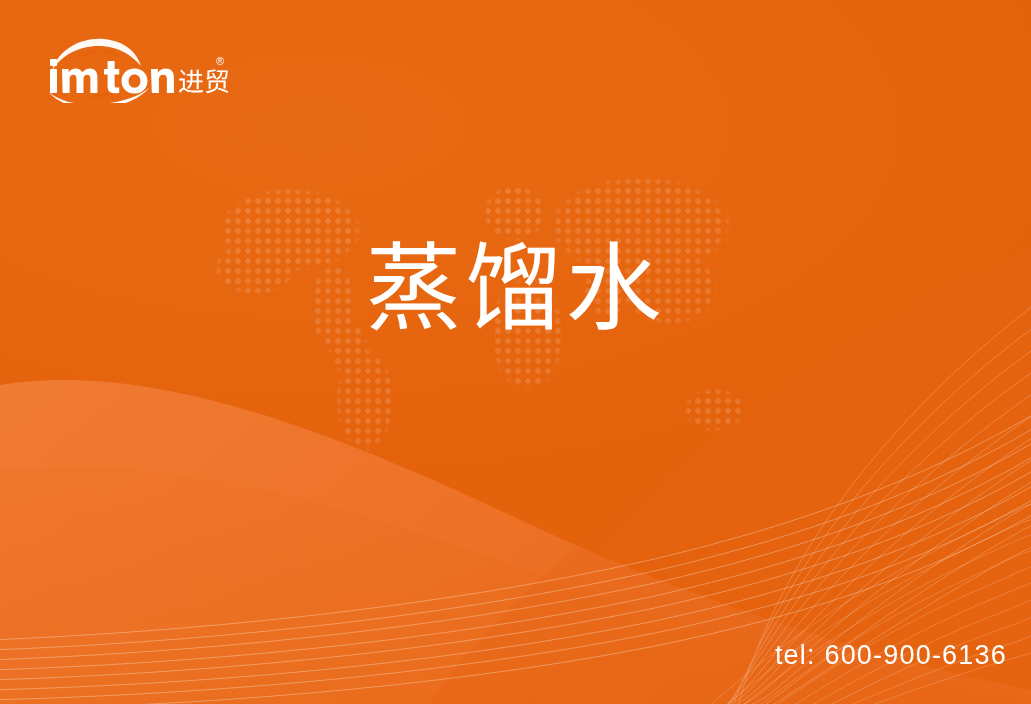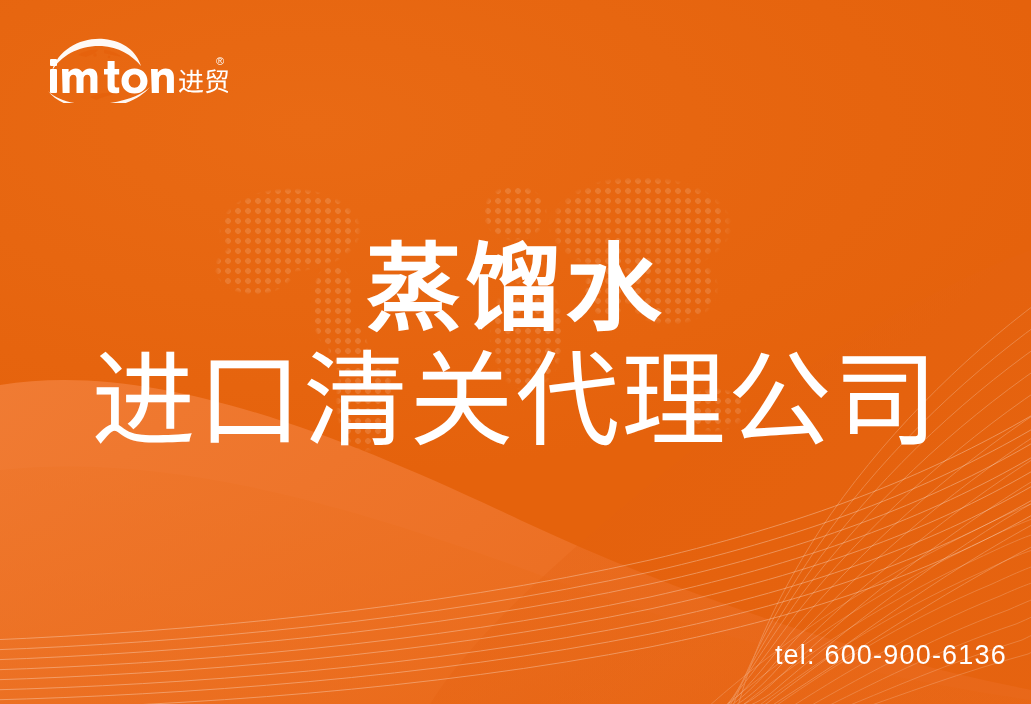--- a/index.html
+++ b/index.html
@@ -97,21 +97,21 @@
     right: 0;
     top: 236px;
     text-align: center;
     color: #ffffff;
   }
   .headline-line1 {
     display: block;
     font-size: 96px;
     line-height: 106px;
     letter-spacing: 4px;
-    font-weight: 700;
+    font-weight: 400;
     white-space: nowrap;
   }
   .headline-line2 {
     display: block;
     font-size: 104px;
     line-height: 118px;
     letter-spacing: 2px;
     font-weight: 400;
     white-space: nowrap;
   }
@@ -244,18 +244,17 @@
 
       <g fill="#ffffff">
         <path d="M10,58 C22,70 48,74 72,70 C92,67 106,60 112,54 C104,64 88,72 68,75 C44,78 20,72 10,58 Z" opacity="0.95"></path>
         <path d="M52,64 C60,60 70,59 78,61 C72,62 64,64 58,67 Z" fill="#e5620c" opacity="0.85"></path>
       </g>
     </svg>
   </div>
 
   <div class="headline">
     <span class="headline-line1">蒸馏水</span>
-    <span class="headline-line2">进口清关代理公司</span>
   </div>
 
   <div class="phone">tel: 600-900-6136</div>
 
 </div>
 
 </body></html>

